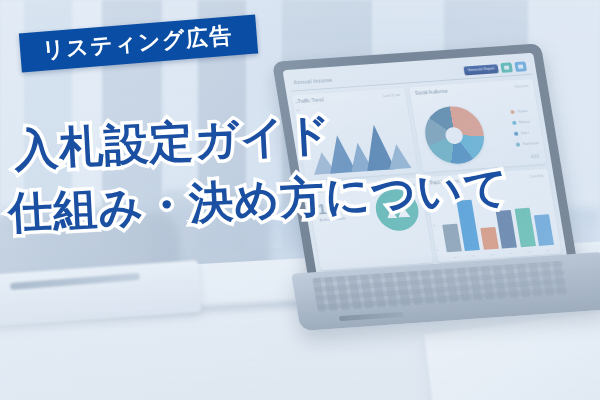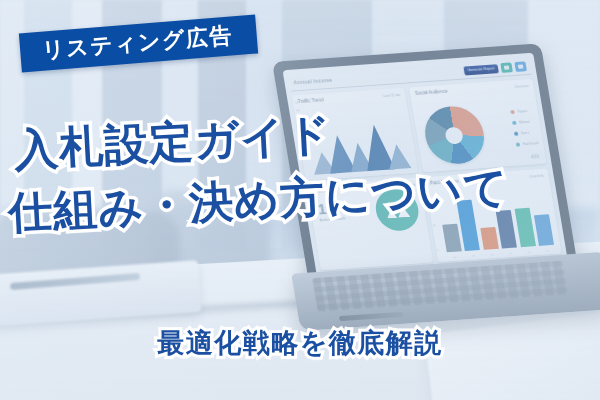--- a/index.html
+++ b/index.html
@@ -425,17 +425,14 @@
     <div class="wash2"></div>
   </div>
 
   <div class="badge">
     <span>リスティング広告</span>
   </div>
 
   <div class="h-line h1">入札設定ガイド</div>
   <div class="h-line h2">仕組み・決め方について</div>
 
-  <div class="strap">
-    <span>最適化戦略を徹底解説</span>
-  </div>
 
 </div>
 
 </body></html>

